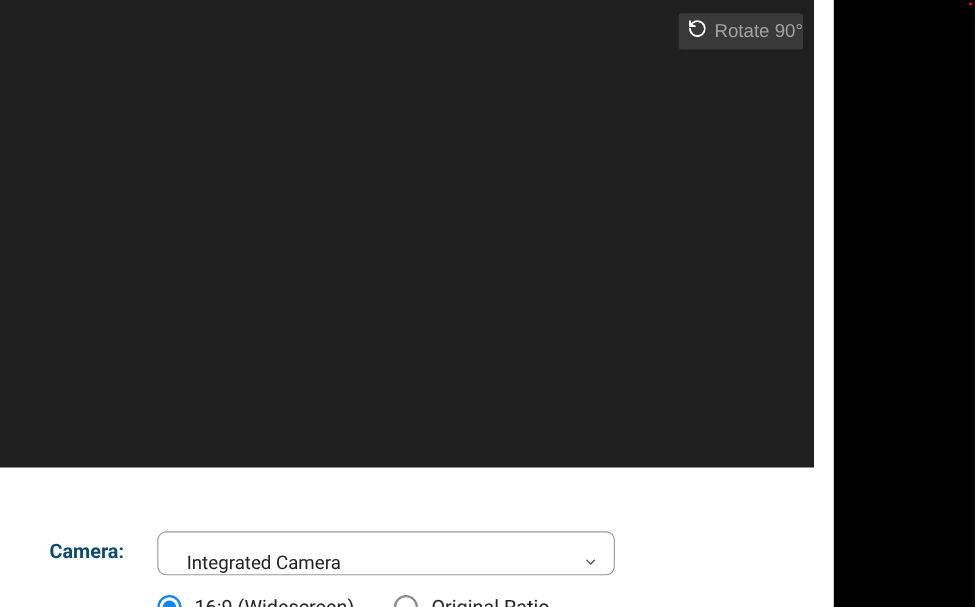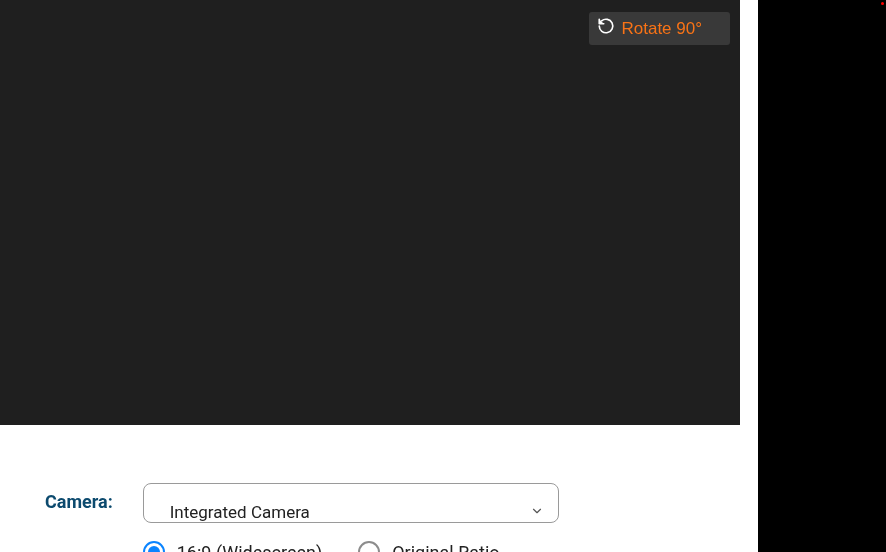--- a/index.html
+++ b/index.html
@@ -25,23 +25,23 @@
       width: 740px;
       height: 425px;
       background: #1f1f1f;
       position: relative;
     }
     .rotate-btn {
       position: absolute;
       top: 12px;
       right: 10px;
       background: rgba(60,60,60,0.9);
-      color: #f97316;
+      color: #a3a3a3;
       border: none;
-      padding: 5px 28px 5px 8px;
+      padding: 5px 0 5px 8px;
       border-radius: 3px;
       font-size: 17px;
       display: inline-flex;
       align-items: center;
       gap: 6px;
       cursor: pointer;
     }
     .rotate-btn svg {
       width: 18px;
       height: 18px;

